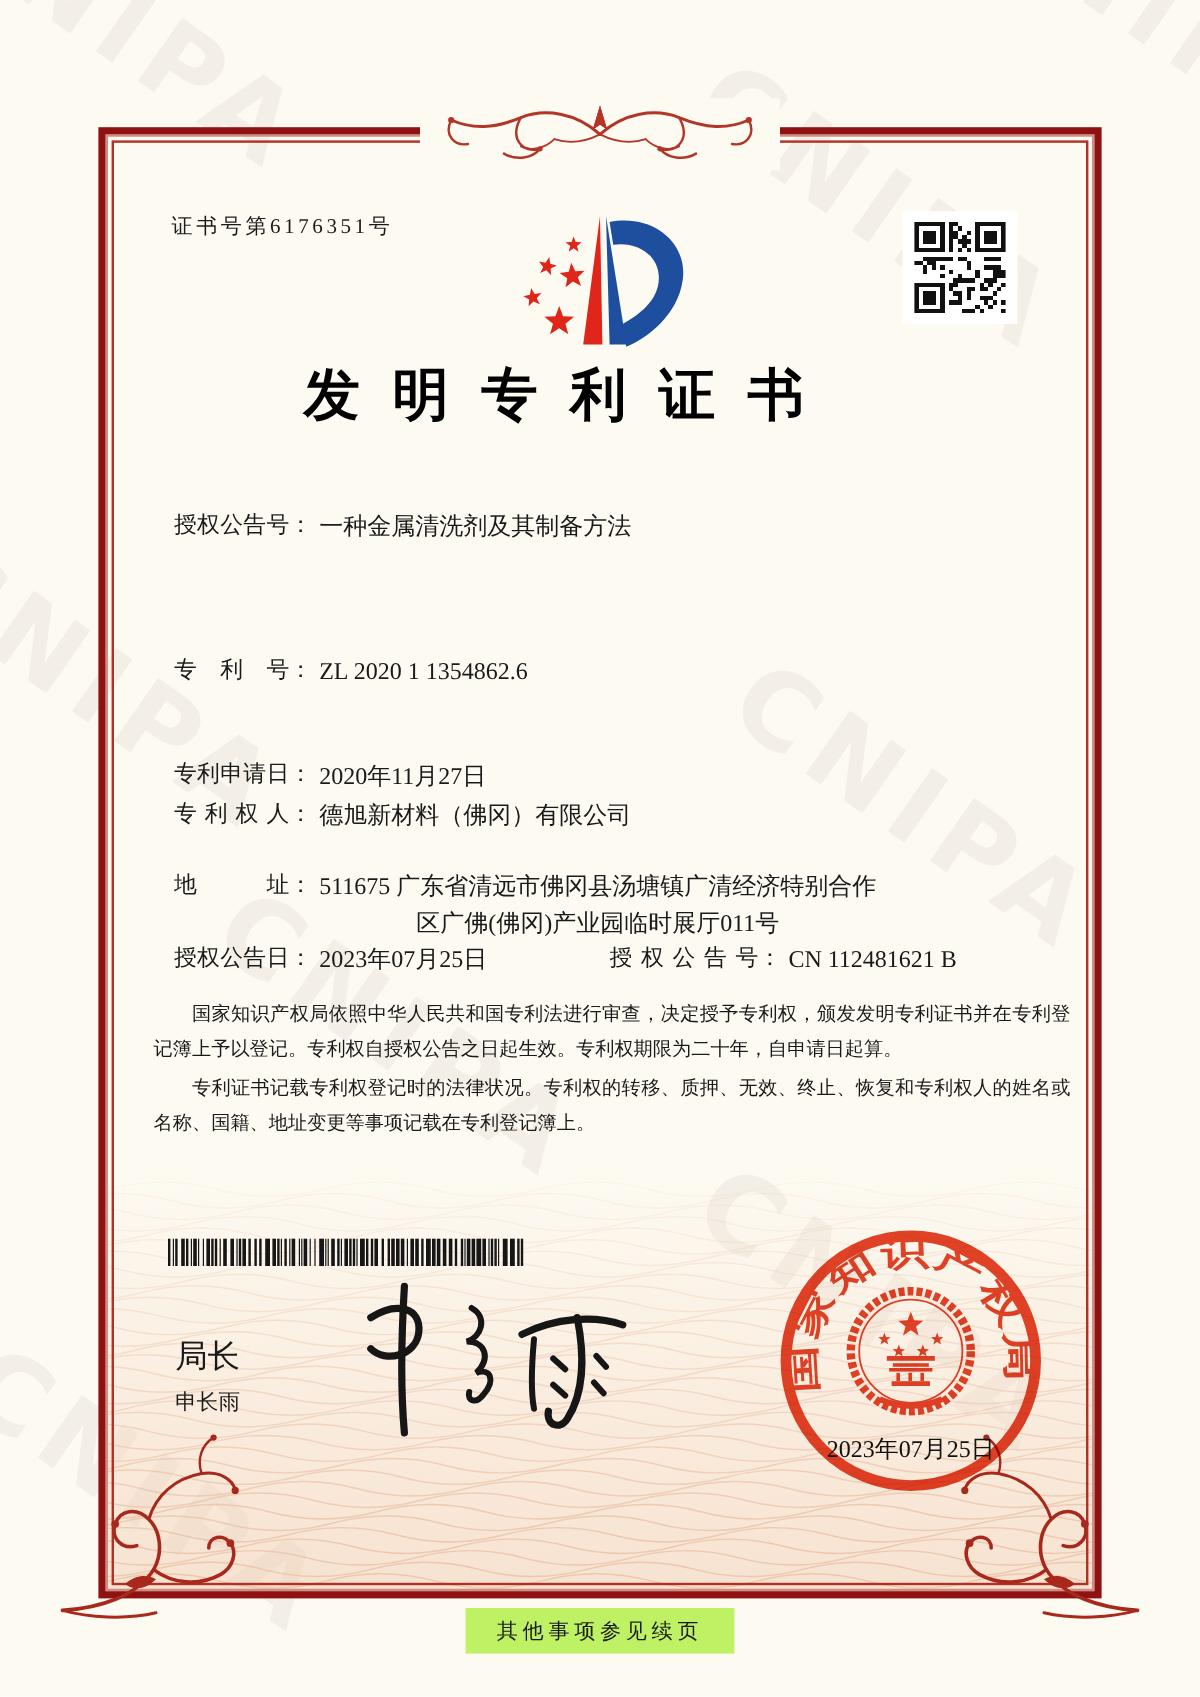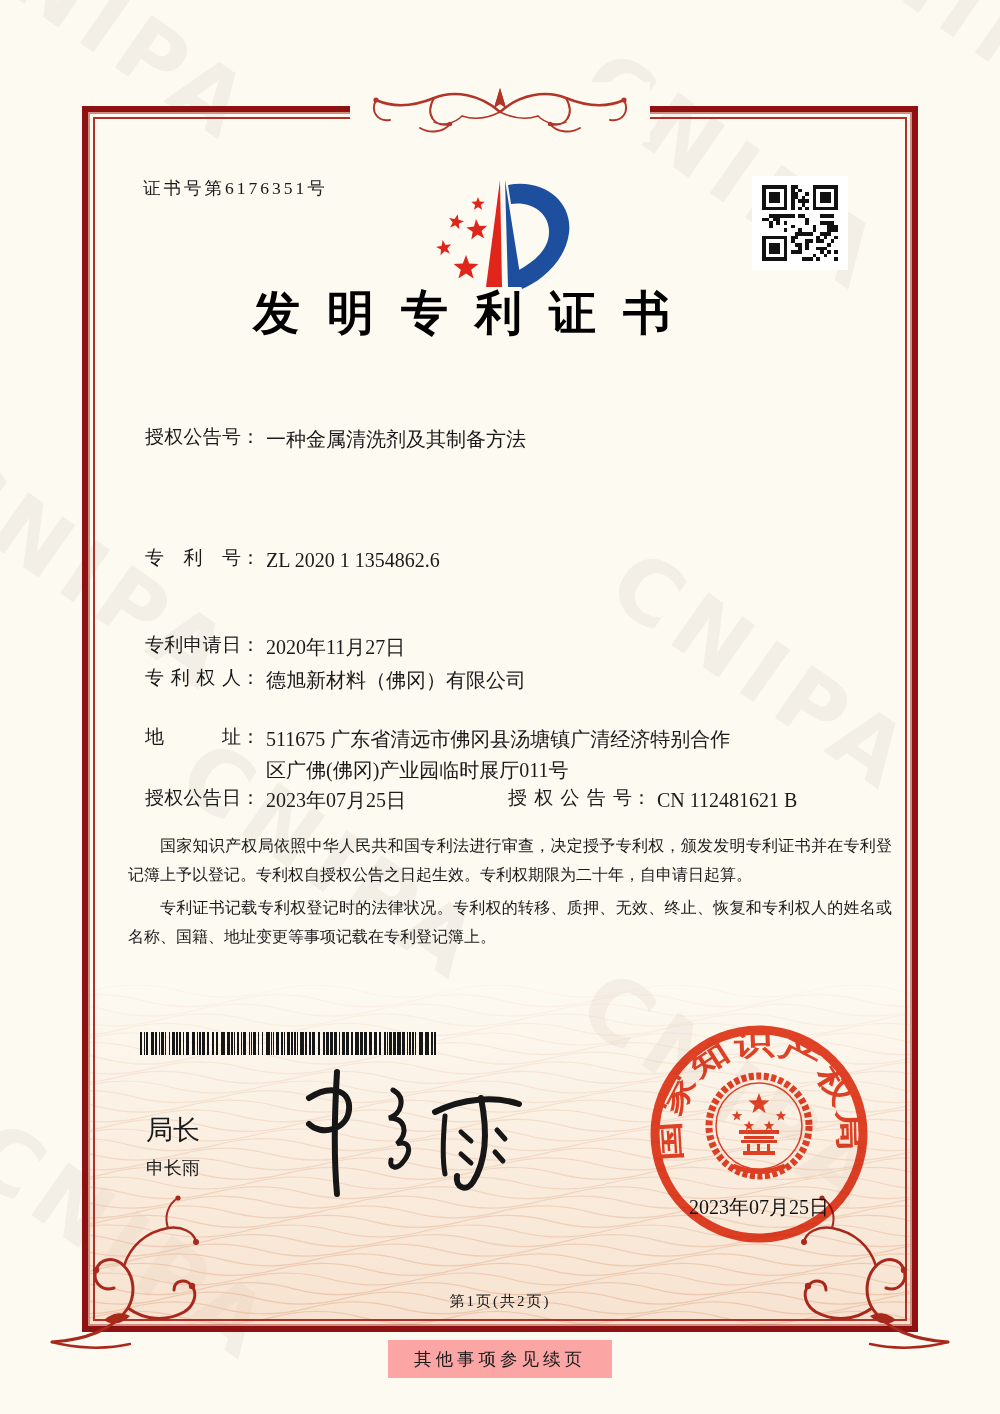--- a/index.html
+++ b/index.html
@@ -19,30 +19,30 @@
   .frame-line{position:absolute;inset:5px;border:2px solid var(--border_light);}
   .ornament-top{position:absolute;left:350px;top:82px;width:300px;height:60px;z-index:4;
       background:#fdfaf2;display:flex;align-items:center;justify-content:center;}
   .flourish{position:absolute;z-index:6;}
   .flourish.br{transform:scaleX(-1);}
   
   .cert-no{position:absolute;left:143px;top:176px;font-size:17.5px;letter-spacing:3px;z-index:5;}
   .logo{position:absolute;left:425px;top:164px;z-index:5;}
   .qr-box{position:absolute;left:752px;top:176px;width:96px;height:94px;background:#fff;z-index:5;
       display:flex;align-items:center;justify-content:center;}
-  .title{position:absolute;left:0;top:282px;width:923px;text-align:center;z-index:5;
+  .title{position:absolute;left:0;top:298px;width:923px;text-align:center;z-index:5;
       font-size:47px;font-weight:bold;letter-spacing:27px;text-indent:27px;color:#000;}
   
   .field{position:absolute;left:145px;z-index:5;white-space:nowrap;}
   .flabel{display:inline-block;width:96px;text-align:justify;text-align-last:justify;
       font-size:19px;vertical-align:top;}
   .flabel.wide{width:124px;}
   .colon{font-size:19px;margin:0 6px 0 0;vertical-align:top;}
   .fvalue{font-size:20px;display:inline-block;vertical-align:top;white-space:pre-line;
-      max-width:625px;line-height:31px;}
+      max-width:625px;line-height:31px;text-align:center;}
   .grant2{position:absolute;left:363px;top:0;white-space:nowrap;}
   
   .legal{position:absolute;left:128px;top:831px;width:764px;z-index:5;}
   .legal p{margin:0 0 4px 0;font-size:16px;line-height:29px;text-align:justify;text-indent:2em;}
   
   #barcode{position:absolute;left:140px;top:1032px;z-index:5;}
   .officer-title{position:absolute;left:146px;top:1112px;font-size:27px;z-index:5;
       font-family:"DejaVu Sans","Liberation Sans",sans-serif;}
   .officer-name{position:absolute;left:146px;top:1156px;font-size:18px;z-index:5;
       font-family:"DejaVu Sans","Liberation Sans",sans-serif;}
@@ -50,21 +50,21 @@
   .seal{position:absolute;left:645px;top:1020px;z-index:7;opacity:0.95;mix-blend-mode:multiply;}
   .seal-ring{stroke:var(--seal_red);stroke-width:9;fill:none;}
   .ring-text{font-size:28px;font-weight:bold;fill:var(--seal_red);letter-spacing:2px;
       font-family:"Liberation Serif","DejaVu Serif",serif;}
   .emblem{fill:var(--seal_red);stroke:var(--seal_red);}
   .seal-date{position:absolute;left:652px;top:1194px;width:214px;text-align:center;
       font-size:20px;color:#111;z-index:8;}
   .footer-page{position:absolute;left:0;top:1292px;width:1000px;text-align:center;
       font-size:15px;letter-spacing:2px;z-index:5;}
   .note-row{position:absolute;left:0;top:1340px;width:1000px;text-align:center;z-index:5;}
-  .note-row span{background:#fca5a5;display:inline-block;padding:7px 26px;font-size:17.5px;letter-spacing:4px;}
+  .note-row span{background:#bef264;display:inline-block;padding:7px 26px;font-size:17.5px;letter-spacing:4px;}
   svg{display:block;}
 </style>
 </head>
 <body>
 
 <div class="page">
 
   <div class="wm" style="left:-70px;top:-30px">CNIPA</div>
   <div class="wm" style="left:790px;top:-45px">CNIPA</div>
   <div class="wm" style="left:560px;top:120px">CNIPA</div>
@@ -432,18 +432,17 @@
       <rect x="96" y="120" width="36" height="3" stroke="none"></rect>
       <rect x="102" y="124" width="3" height="7" stroke="none"></rect>
       <rect x="112" y="124" width="3" height="7" stroke="none"></rect>
       <rect x="122" y="124" width="3" height="7" stroke="none"></rect>
       <rect x="98" y="131" width="32" height="4" stroke="none"></rect>
       <path d="M88,146 Q114,157 140,146" fill="none" stroke-width="5"></path>
     </g>
   </svg>
   <div class="seal-date">2023年07月25日</div>
 
-  <div class="footer-page">第1页(共2页)</div>
   <div class="note-row">
     <span>其他事项参见续页</span>
   </div>
 
 </div>
 
 </body></html>

